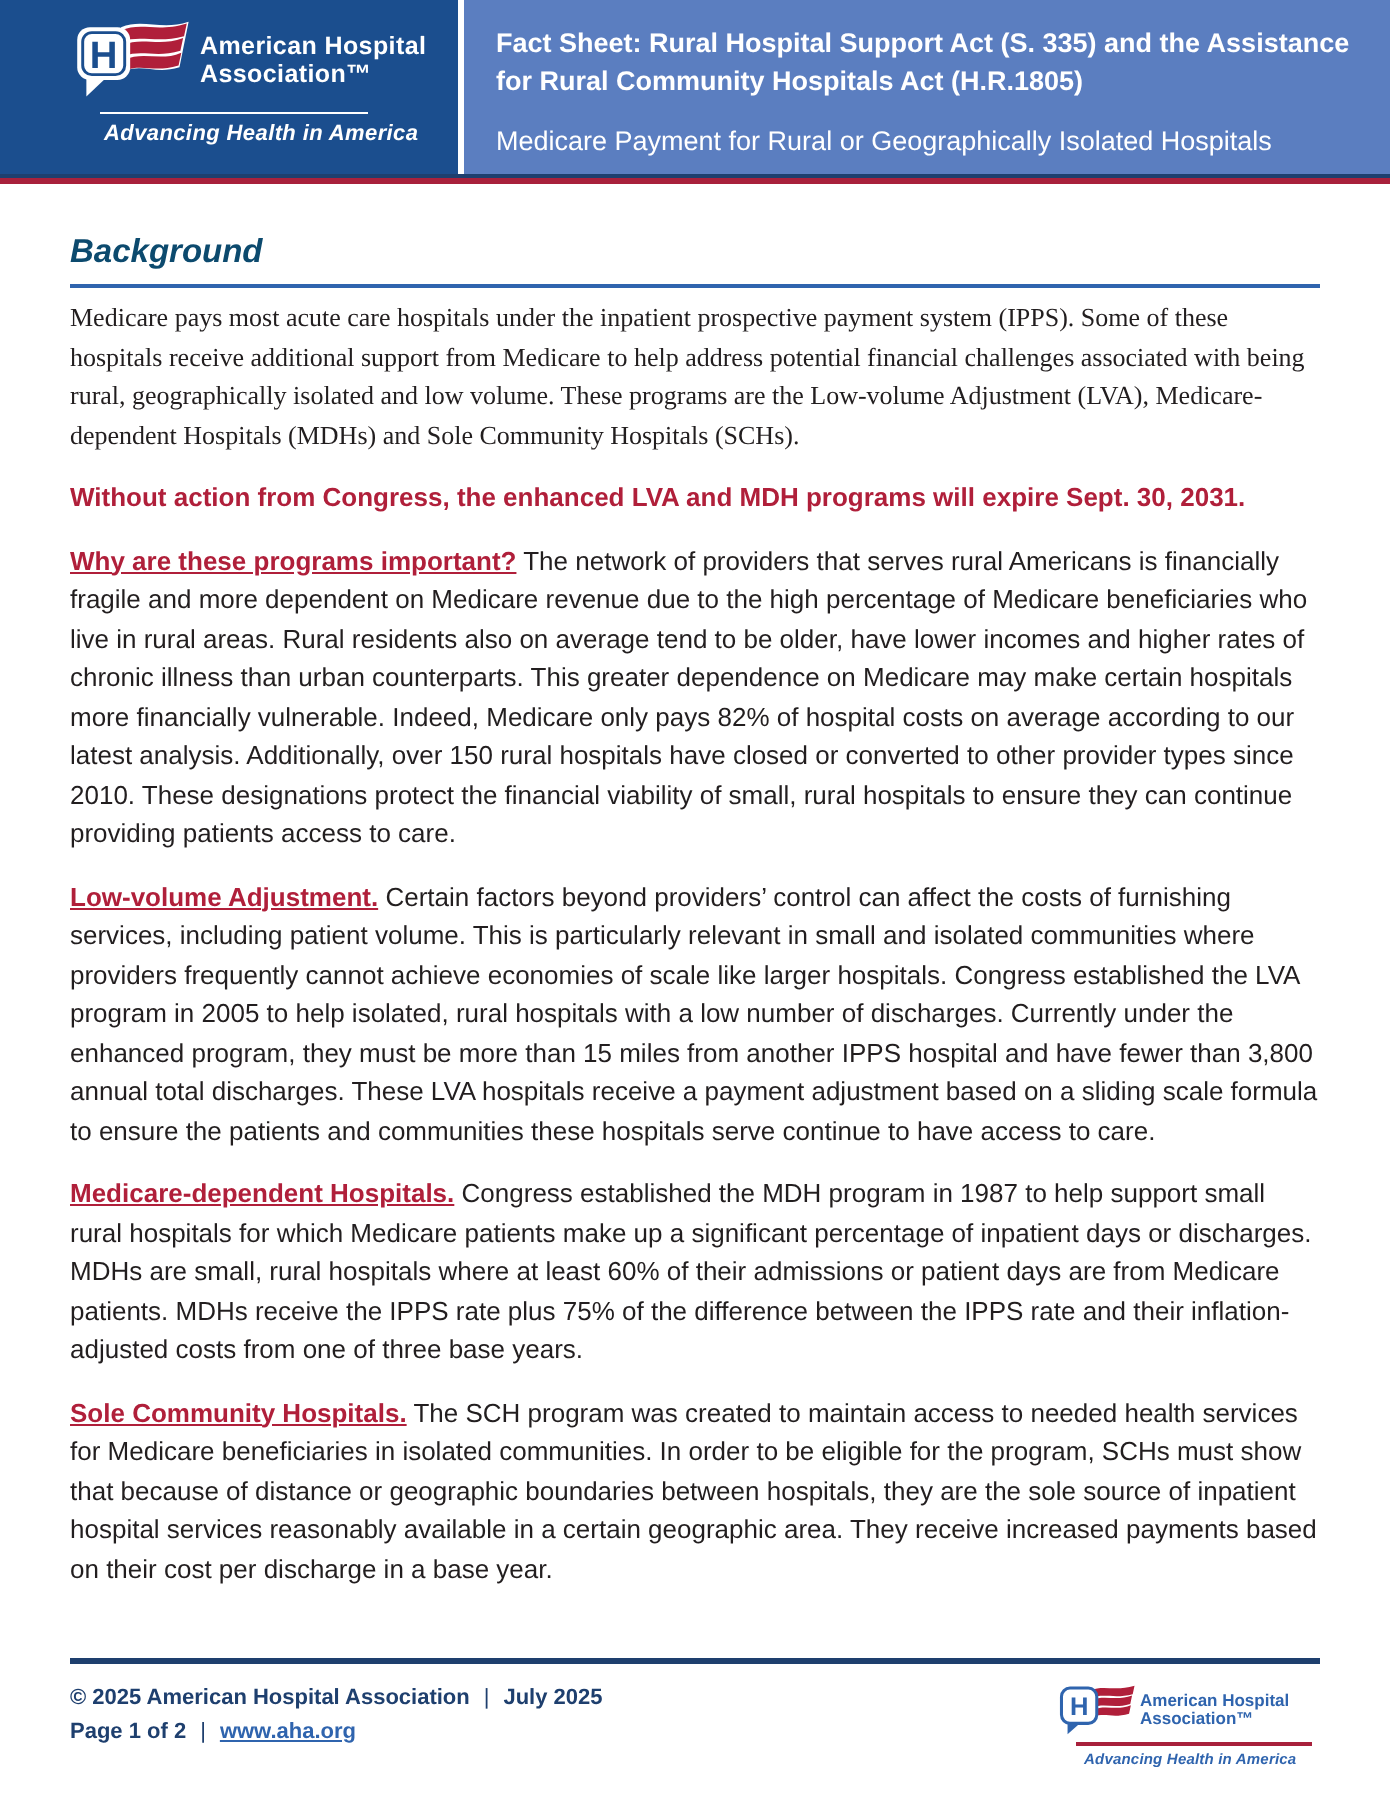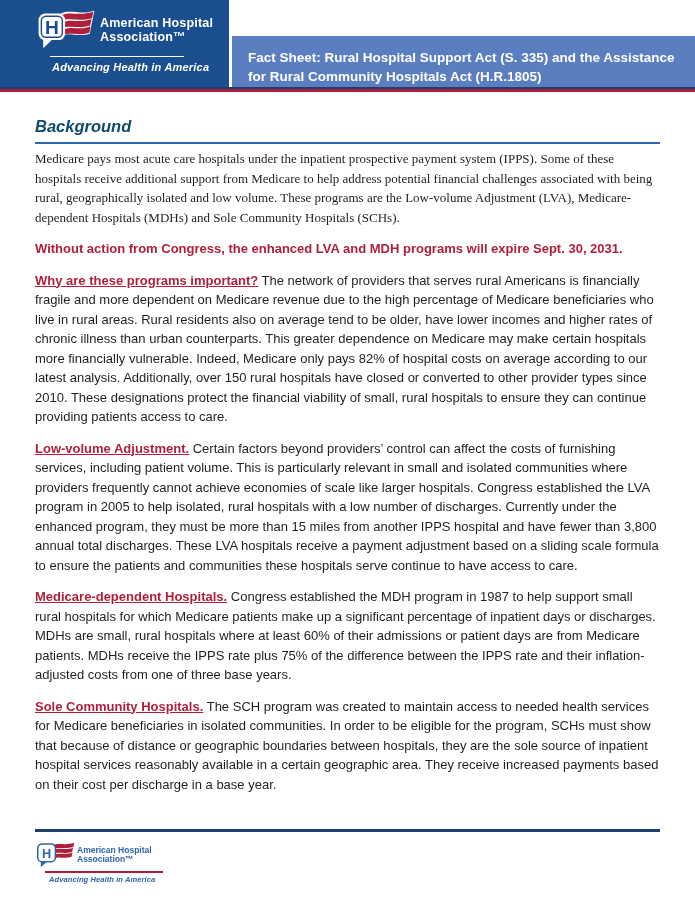--- a/index.html
+++ b/index.html
@@ -19,24 +19,24 @@
   }
   .logo-row { display:flex; align-items:center; }
   .emblem { width:64px; height:42px; flex:0 0 auto; }
   .org-text { font-size:12.5px; font-weight:bold; line-height:14px; letter-spacing:.2px; margin-left:2px; }
   .org-rule { height:1px; background:#fff; width:134px; margin:5px 0 4px 16px; }
   .org-tagline { font-size:11px; font-weight:bold; font-style:italic; margin-left:18px; letter-spacing:.2px; }
 
   .hdr-gap { width:3px; background:#fff; }
   .hdr-right {
     flex:1; background:#5b7ec0; color:#fff;
-    padding:13px 16px 0 16px; box-sizing:border-box;margin-top:36px;
+    padding:13px 16px 0 16px; box-sizing:border-box;
   }
   .hdr-title { font-weight:bold; font-size:13.5px; line-height:18.5px; }
-  .hdr-subtitle { font-weight:bold; font-size:13.5px; margin-top:13px; }
+  .hdr-subtitle { font-weight:normal; font-size:13.5px; margin-top:13px; }
 
   .rule-navy { height:2px; background:#1e3f6e; }
   .rule-red  { height:3px; background:#a8213c; }
 
   
   main { margin:0 35px; }
   .section-heading {
     color:#0c4a6e; font-style:italic; font-weight:bold; font-size:16.5px;
     margin:25px 0 0; padding-bottom:6px; border-bottom:2px solid #2f64ae;
   }
@@ -112,20 +112,24 @@
     <p class="body-para"><span class="lead">Low-volume Adjustment.</span> <span>Certain factors beyond providers’ control can affect the costs of furnishing services, including patient volume. This is particularly relevant in small and isolated communities where providers frequently cannot achieve economies of scale like larger hospitals. Congress established the LVA program in 2005 to help isolated, rural hospitals with a low number of discharges. Currently under the enhanced program, they must be more than 15 miles from another IPPS hospital and have fewer than 3,800 annual total discharges. These LVA hospitals receive a payment adjustment based on a sliding scale formula to ensure the patients and communities these hospitals serve continue to have access to care.</span></p>
 
     <p class="body-para"><span class="lead">Medicare-dependent Hospitals.</span> <span>Congress established the MDH program in 1987 to help support small rural hospitals for which Medicare patients make up a significant percentage of inpatient days or discharges. MDHs are small, rural hospitals where at least 60% of their admissions or patient days are from Medicare patients. MDHs receive the IPPS rate plus 75% of the difference between the IPPS rate and their inflation-adjusted costs from one of three base years.</span></p>
 
     <p class="body-para"><span class="lead">Sole Community Hospitals.</span> <span>The SCH program was created to maintain access to needed health services for Medicare beneficiaries in isolated communities. In order to be eligible for the program, SCHs must show that because of distance or geographic boundaries between hospitals, they are the sole source of inpatient hospital services reasonably available in a certain geographic area. They receive increased payments based on their cost per discharge in a base year.</span></p>
   </main>
 
   <footer class="footer">
     <div class="footer-rule"></div>
     <div class="footer-row">
+      <div class="footer-text">
+        <div><span>© 2025 American Hospital Association</span><span class="sep">|</span><span>July 2025</span></div>
+        <div><span>Page 1 of 2</span><span class="sep">|</span><a class="footer-link">www.aha.org</a></div>
+      </div>
 
       <div class="footer-logo">
         <div class="fl-row">
           <svg class="fl-emblem" viewBox="0 0 68 46" aria-hidden="true">
             <path d="M28,5 C40,0 50,7 65,2 L60,27 C47,31 40,25 30,29 Z" fill="#ffffff"></path>
             <g fill="#b01f3a">
               <path d="M28,7 C38,2 48,8 64,3 L62.5,10 C48,14 38,9 28.6,13 Z"></path>
               <path d="M28.9,15 C38.9,10 48.9,16 62,11 L60.5,18 C47,22 38.9,17 29.5,21 Z"></path>
               <path d="M29.8,23 C39.8,18 49.8,24 61,19 L59.5,26 C46,30 39.8,25 30.4,28.6 Z"></path>
             </g>

